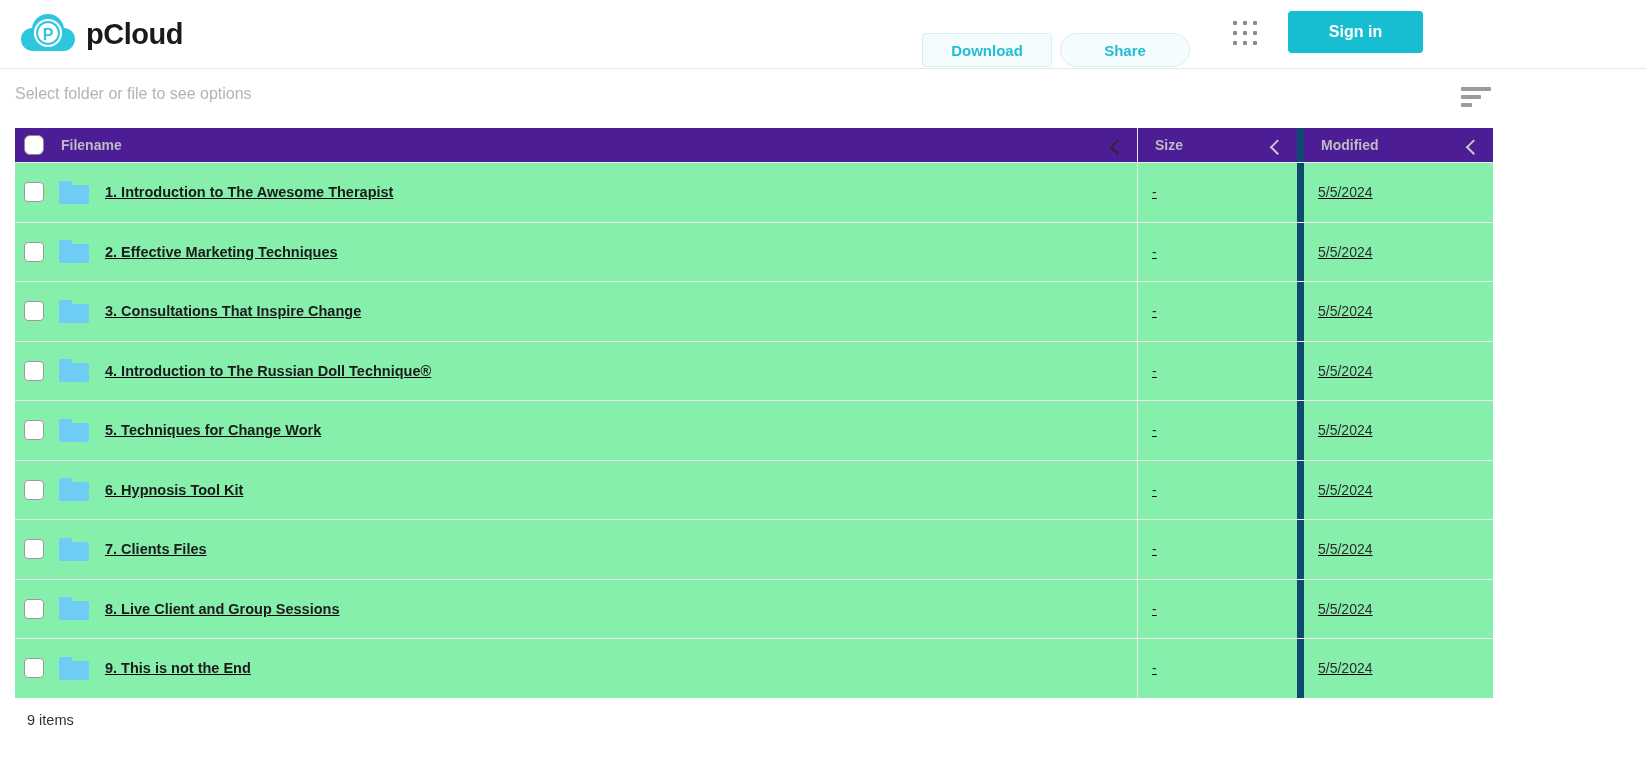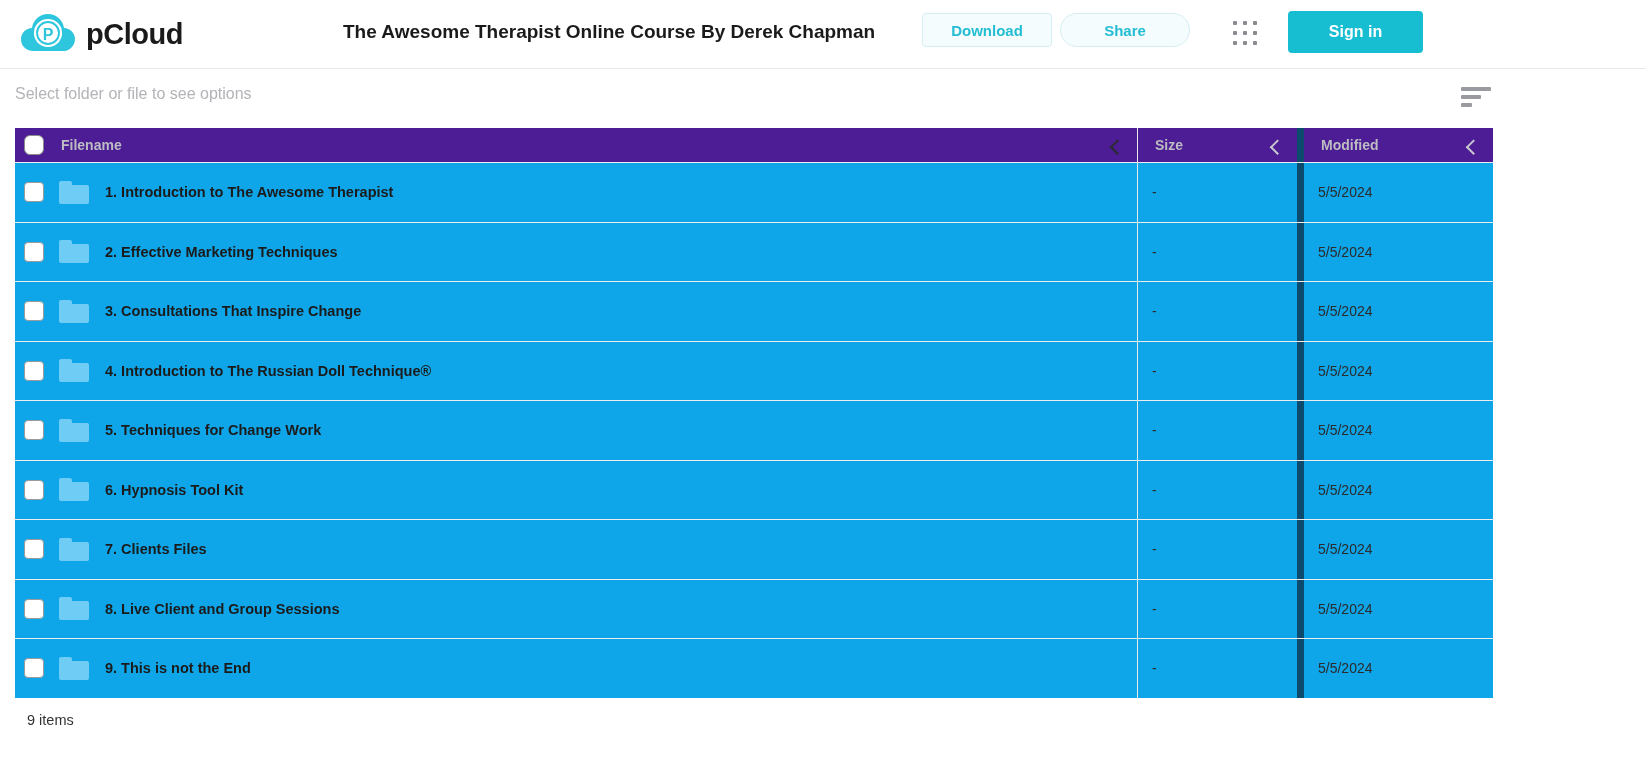--- a/index.html
+++ b/index.html
@@ -47,21 +47,21 @@
     min-width: 130px;
     padding: 16px 20px;
     border: 1px solid #d6eef3;
     border-radius: 4px;
     background: #f5fcfd;
     color: #23bdd4;
     font-size: 15px;
     font-weight: bold;
     font-family: "Liberation Sans", sans-serif;
     cursor: pointer;
-    display: flex; align-items: center; justify-content: center;
+    display: flex; align-items: center; justify-content: center; margin-top: 20px;
   }
   #download-button { position: absolute; left: 922px; top: 13px; width: 130px; }
   #share-button    { position: absolute; left: 1060px; top: 13px; width: 130px; border-radius: 20px; }
   .grid-icon {
     position: absolute; left: 1233px; top: 21px;
     width: 26px; height: 26px;
     display: grid;
     grid-template-columns: repeat(3, 1fr);
     grid-template-rows: repeat(3, 1fr);
     gap: 4px;
@@ -158,21 +158,22 @@
     border-left: 2px solid #c9c9cf;
     border-top: 2px solid #c9c9cf;
     cursor: pointer;
   }
   .chev.active { border-left-color: #2b2b2b; border-top-color: #2b2b2b; }
 
   .trow {
     display: flex;
     height: 59.5px;
     border-top: 1px solid #ececec;
-    background: #0ea5e9;
+    background: #86efac;
+    text-decoration: underline;
   }
   .trow:first-of-type { border-top: 1px solid #ececec; }
   .trow .col-name, .trow .col-size, .trow .col-mod { height: 100%; }
 
   .folder-icon {
     width: 30px; height: 23px;
     margin-left: 15px;
     flex: 0 0 auto;
     position: relative;
   }
@@ -219,21 +220,20 @@
         <path d="M14 40 C5 40 1 34 1 28 C1 22 6 17 12 17 C13 9 20 3 28 3 C36 3 43 9 44 17 C50 17 55 22 55 28 C55 34 50 40 44 40 Z" fill="#2ec6dd"></path>
         <circle cx="28" cy="22" r="15" fill="#2ec6dd"></circle>
         <circle cx="28" cy="22" r="13" fill="none" stroke="#ffffff" stroke-width="2.2"></circle>
         <circle cx="28" cy="22" r="10" fill="#ffffff"></circle>
         <text x="28" y="29" font-family="Liberation Sans, sans-serif" font-size="16" font-weight="bold" fill="#2ec6dd" text-anchor="middle">P</text>
       </svg>
     </span>
     <span class="brand-name">pCloud</span>
   </div>
 
-  <div class="doc-title">The Awesome Therapist Online Course By Derek Chapman</div>
 
   <button class="btn-ghost" id="download-button">Download</button>
   <button class="btn-ghost" id="share-button">Share</button>
 
   <div class="grid-icon">
     <i></i>
       <i></i>
       <i></i>
     <i></i>
       <i></i>

